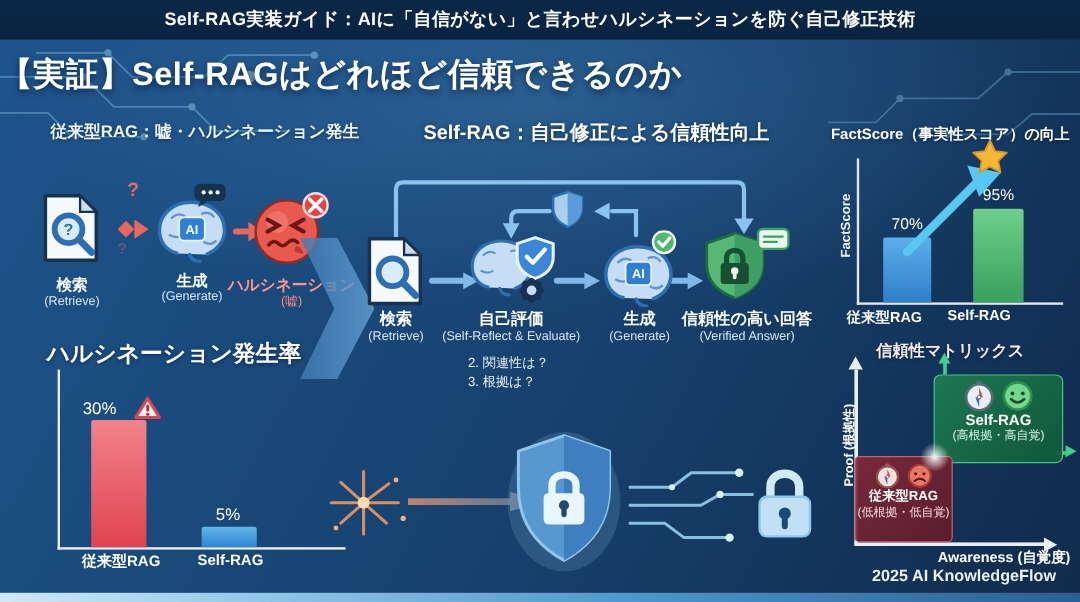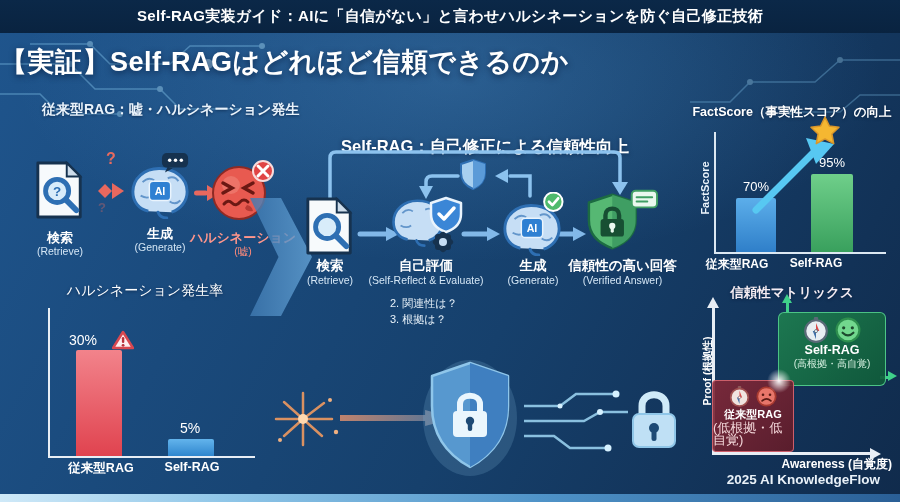--- a/index.html
+++ b/index.html
@@ -23,34 +23,34 @@
   .left-header{left:22px;top:101px;width:275px;font-size:14px;font-weight:bold;color:#eaf3fb;text-shadow:0 1px 3px rgba(0,20,50,.6);margin-left:20px;}
   .step{display:flex;flex-direction:column;align-items:center;}
   .icon-wrap{height:80px;display:flex;align-items:center;justify-content:center;}
   .step-label{font-size:13px;font-weight:bold;line-height:15px;}
   .step-sub{font-size:10.5px;color:#d4e6f5;line-height:13px;}
   .red-txt{color:#ff968c;}
   .red-sub{color:#ff8a7a;}
   .red-q{font-size:16px;font-weight:bold;color:#e86a5e;}
   
   .hallu{left:20px;top:282px;width:250px;height:200px;}
-  .chart-title{font-size:14px;font-weight:normal;text-shadow:0 1px 3px rgba(0,20,50,.6);}
-  .hallu-plot{left:28px;top:26px;width:205px;height:148px;border-left:2.5px solid #e8eef5;border-bottom:2.5px solid #e8eef5;}
+  .chart-title{font-size:19px;font-weight:bold;text-shadow:0 1px 3px rgba(0,20,50,.6);}
+  .hallu-plot{left:28px;top:26px;width:205px;height:148px;border-left:2.5px solid #e8eef5;border-bottom:2.5px solid #e8eef5;padding-left:33px;}
   .bar{position:absolute;bottom:0;border-radius:2px 2px 0 0;}
   .bar-red{left:26px;width:46px;height:106px;background:linear-gradient(180deg,#f2838b,#e0434f);}
   .bar-blue-sm{left:118px;width:46px;height:17px;background:linear-gradient(180deg,#63b4ec,#2f86ce);}
   .bar-val{position:absolute;font-size:14px;font-weight:normal;text-align:center;}
   .xlab{position:absolute;font-size:12.5px;font-weight:bold;text-align:center;}
   
   .chevron{left:250px;top:198px;width:62px;height:118px;opacity:.8;
     background:linear-gradient(90deg,#3f7ab2,#64a3d6);
     -webkit-clip-path:polygon(0 0,50% 0,100% 50%,50% 100%,0 100%,46% 50%);
     clip-path:polygon(0 0,50% 0,100% 50%,50% 100%,0 100%,46% 50%);}
   
-  .mid-header{left:300px;top:100px;width:370px;font-size:16.5px;font-weight:bold;text-align:center;text-shadow:0 1px 4px rgba(0,20,50,.6);margin-top:36px;}
+  .mid-header{left:312px;top:100px;width:370px;font-size:16.5px;font-weight:bold;text-align:center;text-shadow:0 1px 4px rgba(0,20,50,.6);}
   .mid-step-label{position:absolute;text-align:center;}
   .mid-step-label .l1{font-size:13.5px;font-weight:bold;line-height:16px;}
   .mid-step-label .l2{font-size:10.5px;color:#d4e6f5;line-height:13px;}
   .eval-list{left:390px;top:296px;width:170px;font-size:11px;color:#e8f2fa;line-height:15.5px;}
   .fade-arrow{left:340px;top:410px;width:115px;height:16px;opacity:.85;
     background:linear-gradient(90deg,rgba(242,150,108,.9),rgba(150,195,235,.45));
     -webkit-clip-path:polygon(0 32%,74% 32%,74% 0,100% 50%,74% 100%,74% 68%,0 68%);
     clip-path:polygon(0 32%,74% 32%,74% 0,100% 50%,74% 100%,74% 68%,0 68%);}
   
   .fact{left:690px;top:104px;width:205px;height:172px;}
@@ -67,21 +67,21 @@
   .tri-up{left:15px;top:13px;width:0;height:0;border-left:6px solid transparent;border-right:6px solid transparent;border-bottom:11px solid #e8eef5;}
   .tri-right{left:178px;top:163.5px;width:0;height:0;border-top:6px solid transparent;border-bottom:6px solid transparent;border-left:11px solid #e8eef5;}
   .q-good{left:86px;top:28px;width:108px;height:74px;border-radius:6px;border:1px solid rgba(90,220,150,.8);
     background:linear-gradient(135deg,rgba(30,125,80,.92),rgba(16,92,58,.92));display:flex;flex-direction:column;align-items:center;padding-top:4px;box-sizing:border-box;}
   .q-bad{left:20px;top:96px;width:82px;height:72px;border-radius:4px;border:1px solid rgba(230,110,120,.8);
     background:linear-gradient(135deg,rgba(128,40,56,.92),rgba(96,28,42,.92));display:flex;flex-direction:column;align-items:center;padding-top:5px;box-sizing:border-box;}
   .q-icons{display:flex;gap:6px;align-items:center;}
   .q-label{font-size:12.5px;font-weight:bold;line-height:15px;}
   .q-sub{font-size:10px;color:#d5f0e0;line-height:12px;}
   .q-bad .q-label{font-size:11px;}
-  .q-bad .q-sub{color:#f3d6d9;font-size:13px;}
+  .q-bad .q-sub{color:#f3d6d9;font-size:10px;}
   .g-arrow-stem-v{left:94px;top:18px;width:3px;height:10px;background:#3fd08a;}
   .g-tri-up{left:90px;top:10px;width:0;height:0;border-left:5.5px solid transparent;border-right:5.5px solid transparent;border-bottom:9px solid #3fd08a;}
   .g-arrow-stem-h{left:188px;top:92px;width:9px;height:3px;background:#3fd08a;}
   .g-tri-right{left:196px;top:87px;width:0;height:0;border-top:5.5px solid transparent;border-bottom:5.5px solid transparent;border-left:9px solid #3fd08a;}
   .mx-glow{left:74px;top:84px;width:26px;height:26px;background:radial-gradient(circle,rgba(255,255,255,.95) 0%,rgba(255,255,255,0) 65%);}
   .mx-ylab{left:-34px;top:80px;width:100px;text-align:center;font-size:10.5px;font-weight:bold;transform:rotate(-90deg);}
   .mx-xlab{left:0;top:172px;width:200px;text-align:right;font-size:12px;font-weight:bold;}
   .credit{left:600px;top:472px;width:280px;text-align:right;padding-right:14px;font-size:13.5px;font-weight:600;color:#e9f1f8;}
   .bottom-strip{left:0;top:494px;width:900px;height:8px;
     background:linear-gradient(90deg,#cfe9f8 0%,#8fc6e8 25%,#4f93c8 60%,#2a5f96 100%);}

